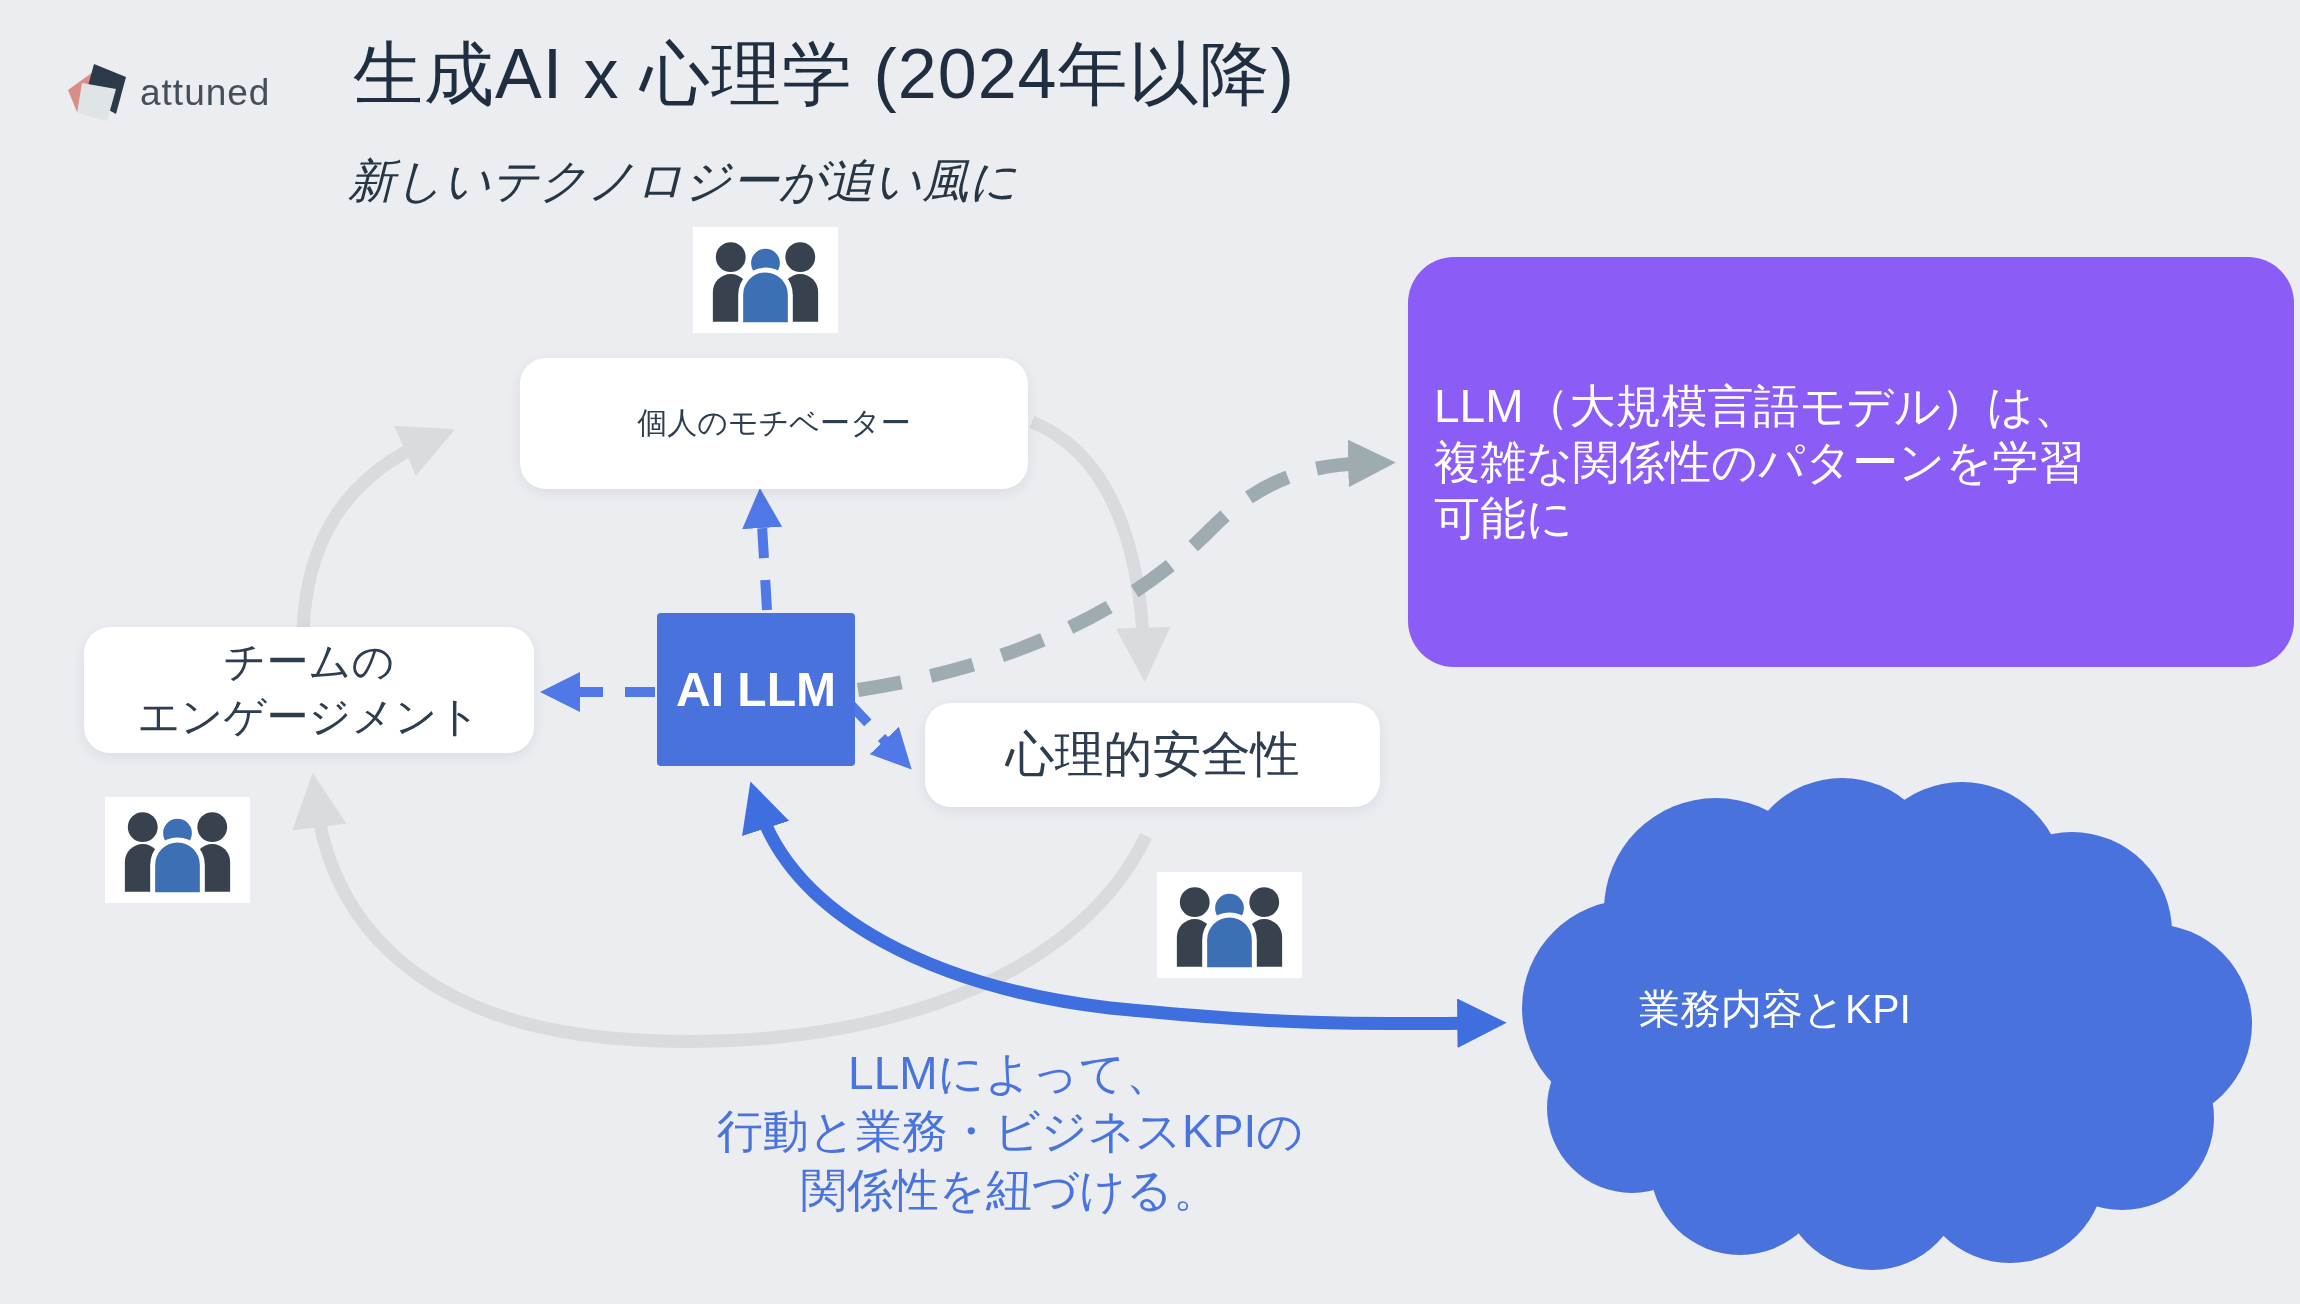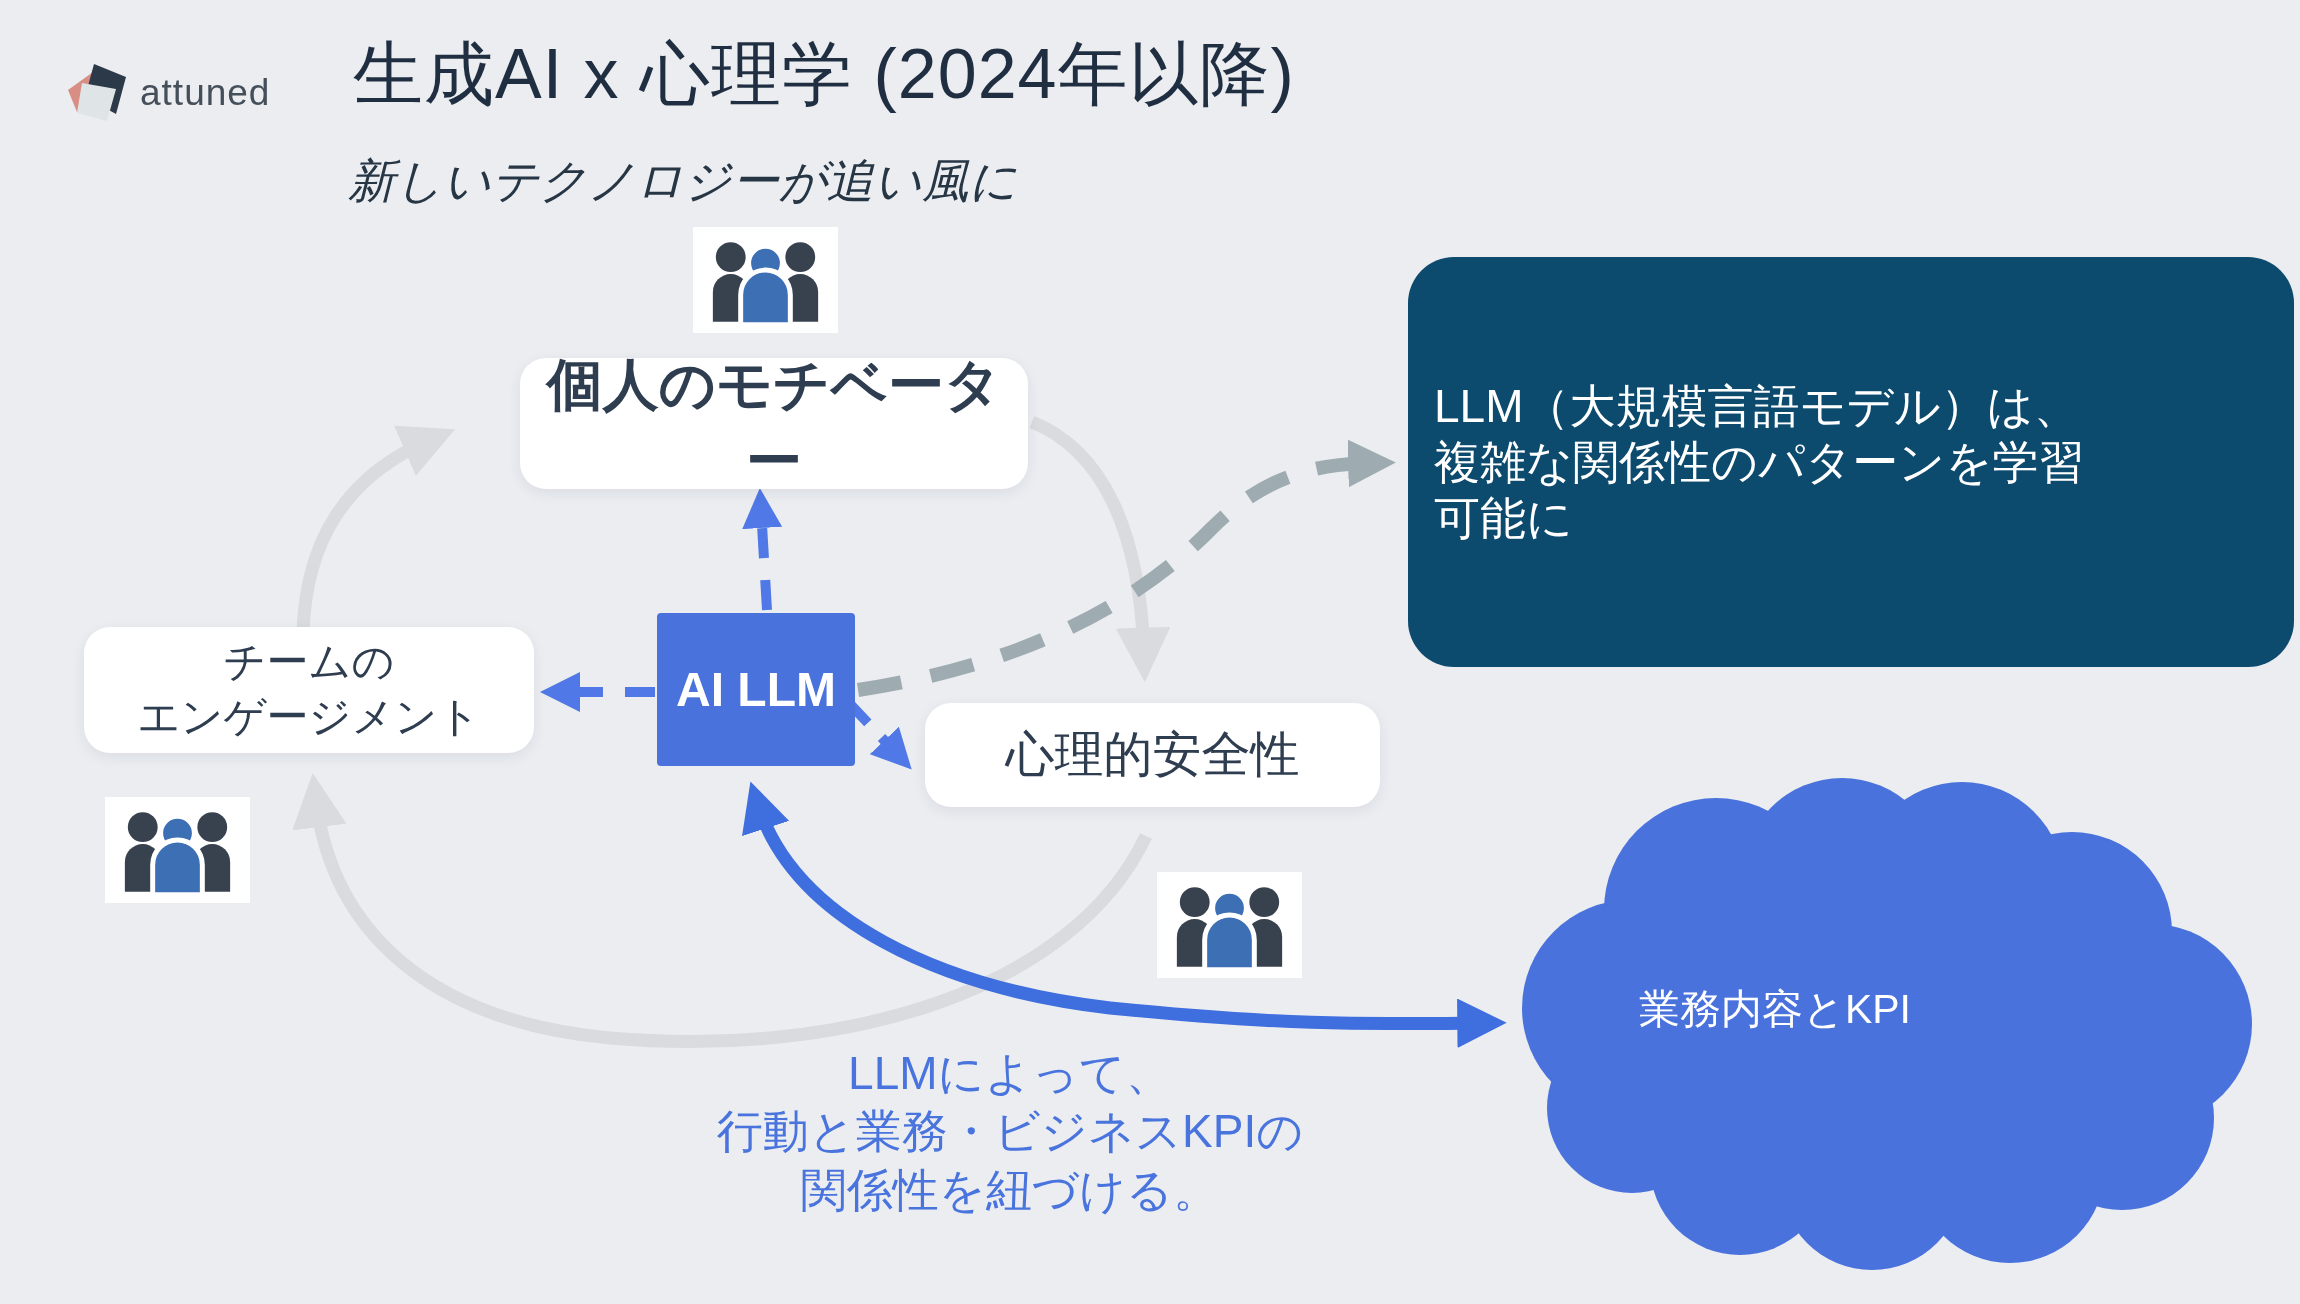--- a/index.html
+++ b/index.html
@@ -33,32 +33,32 @@
     position: absolute; left: 348px; top: 150px;
     font-size: 47px; font-weight: 500; color: #273645; white-space: nowrap; font-style: italic;
   }
   
   .card {
     position: absolute; background: #ffffff; border-radius: 26px;
     display: flex; align-items: center; justify-content: center;
     color: #2e3d4f; box-shadow: 0 4px 14px rgba(30,40,60,0.08);
     text-align: center; white-space: pre-line;
   }
-  .card-personal { left: 520px; top: 358px; width: 508px; height: 131px; font-size: 56px; font-weight: bold; }
+  .card-personal { left: 520px; top: 358px; width: 508px; height: 131px; font-size: 30px; }
   .card-team     { left: 84px;  top: 627px; width: 450px; height: 126px; font-size: 42px; line-height: 1.3; }
   .card-psych    { left: 925px; top: 703px; width: 455px; height: 104px; font-size: 49px; }
   .card-ai {
     left: 657px; top: 613px; width: 198px; height: 153px;
     background: #4a72dc; color: #ffffff; font-size: 48px; font-weight: 700;
     border-radius: 4px; box-shadow: none;
   }
   
   .callout {
     position: absolute; left: 1408px; top: 257px; width: 886px; height: 410px;
-    background: #0c4a6e; border-radius: 46px; color: #ffffff;
+    background: #8b5cf6; border-radius: 46px; color: #ffffff;
     display: flex; align-items: center;
     font-size: 46px; line-height: 1.22; white-space: pre-line;
     box-sizing: border-box; padding-left: 26px;
   }
   
   .caption {
     position: absolute; left: 560px; top: 1005px; width: 900px;
     font-size: 46px; line-height: 1.27; color: #4a74dd; font-weight: 500;
     text-align: center; white-space: pre-line; margin-top: 39px;
   }

